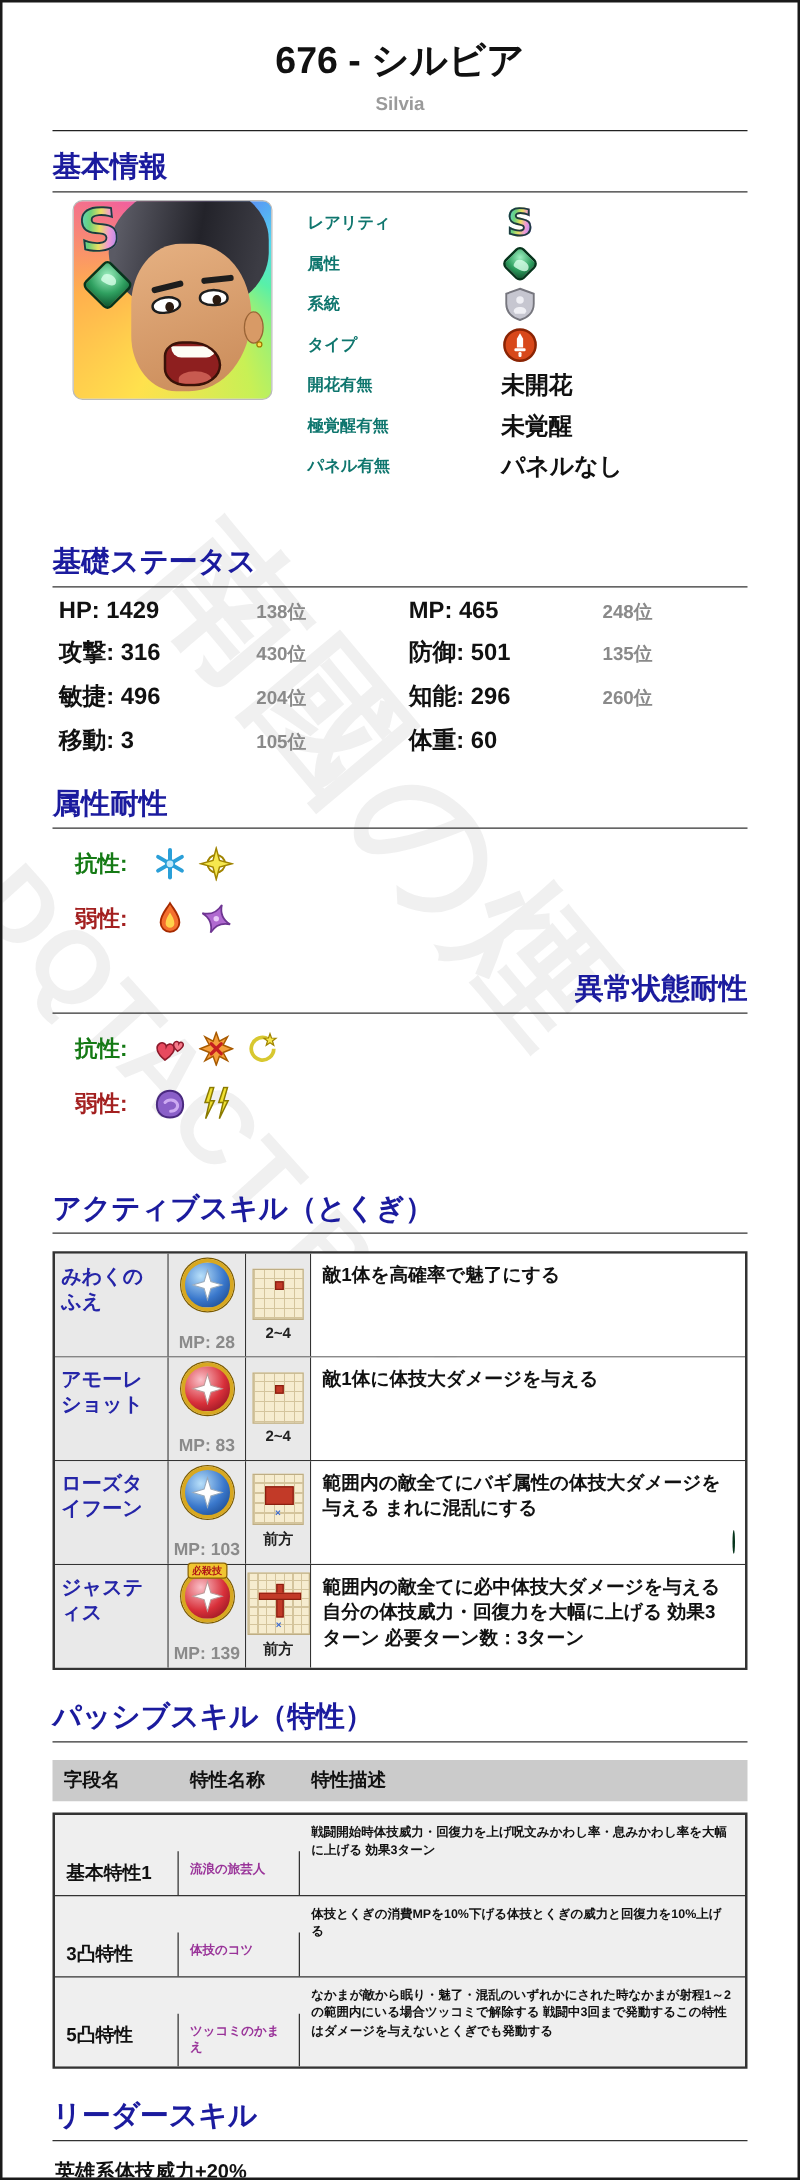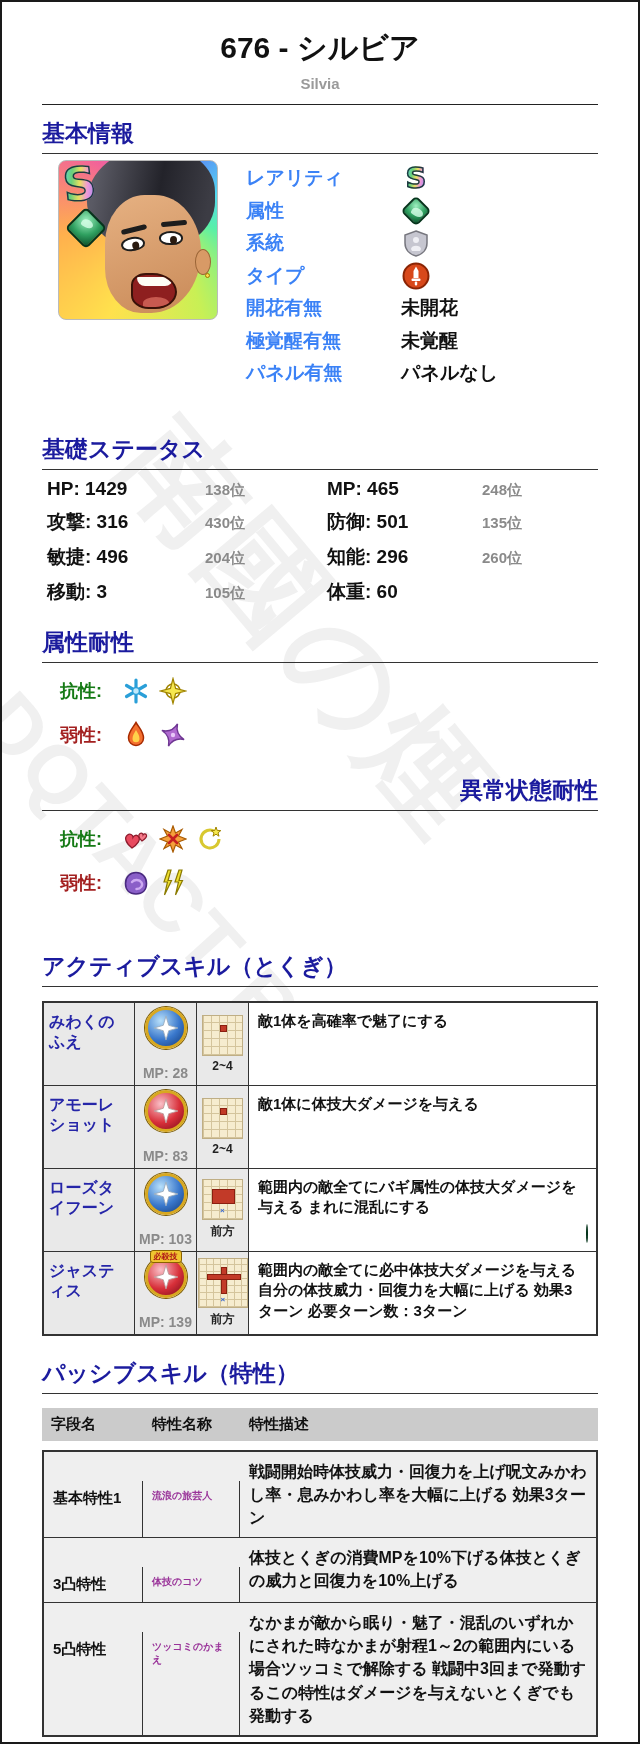--- a/index.html
+++ b/index.html
@@ -58,21 +58,21 @@
   .badge-s { position:absolute; left:4px; top:0px; font-size:46px; transform:rotate(-6deg); }
   .gem { width:26px; height:26px; transform:rotate(45deg);
          background:radial-gradient(circle at 30% 30%, #9ef0c0, #2fa060 55%, #0b4f2a);
          border:2px solid #06351c; border-radius:5px; position:relative; }
   .gem::after { content:""; position:absolute; left:5px; top:5px; width:12px; height:8px;
                 background:#d8ffe8; border-radius:50% 50% 50% 20%; opacity:.8; transform:rotate(-15deg); }
   .portrait .gem { position:absolute; left:12px; top:52px; width:30px; height:30px; }
 
   .info-table { margin-left:28px; flex:1; padding-top:2px; }
   .info-row { display:flex; align-items:center; height:32.5px; }
-  .info-label { width:155px; font-size:19px; font-weight:bold; color:#3b82f6; }
+  .info-label { width:155px; font-size:13px; font-weight:bold; color:#0f766e; }
   .info-value { font-size:19px; font-weight:bold; color:#111; }
   .info-ic { width:30px; height:30px; display:flex; align-items:center; justify-content:center; }
   .rar-s { font-size:29px; }
 
   .shield-ic, .type-ic { display:block; }
 
   
   .stats-grid { display:grid; grid-template-columns:158px 122px 155px 1fr; margin-top:8px;
                 row-gap:9px; align-items:baseline; padding-left:5px; }
   .stat-text { font-size:19px; font-weight:bold; color:#111; }
@@ -131,21 +131,21 @@
   
   .pass-head { display:grid; grid-template-columns:101px 97px 1fr; background:#cbcbcb;
                margin-top:14px; padding:7px 0; }
   .pass-head span { font-size:15px; font-weight:bold; color:#111; padding-left:9px; }
   .pass-table { border:2px solid #333; margin-top:9px; }
   .pass-row { display:grid; grid-template-columns:99px 97px 1fr; border-top:1.5px solid #333; background:#efefef; }
   .pass-row:first-child { border-top:none; }
   .pass-slot, .pass-name { border-right:1.5px solid #333; padding:8px 6px 8px 9px;margin-top:29px; }
   .pass-slot { font-size:15px; font-weight:bold; color:#111; }
   .pass-name { font-size:10px; font-weight:bold; color:#993399; line-height:1.3; }
-  .pass-desc { padding:8px 9px; font-size:16px; font-weight:600; color:#111; line-height:1.45; }
+  .pass-desc { padding:8px 9px; font-size:10px; font-weight:600; color:#111; line-height:1.45; }
 
   
   .leader-text { margin-top:14px; font-size:16px; font-weight:bold; color:#111; padding-left:2px; }
 </style>
 </head>
 <body>
 
 <div class="page">
   <div class="watermark wm1">南國の煙</div>
   <div class="watermark wm2">DQTACT BWIKI</div>

